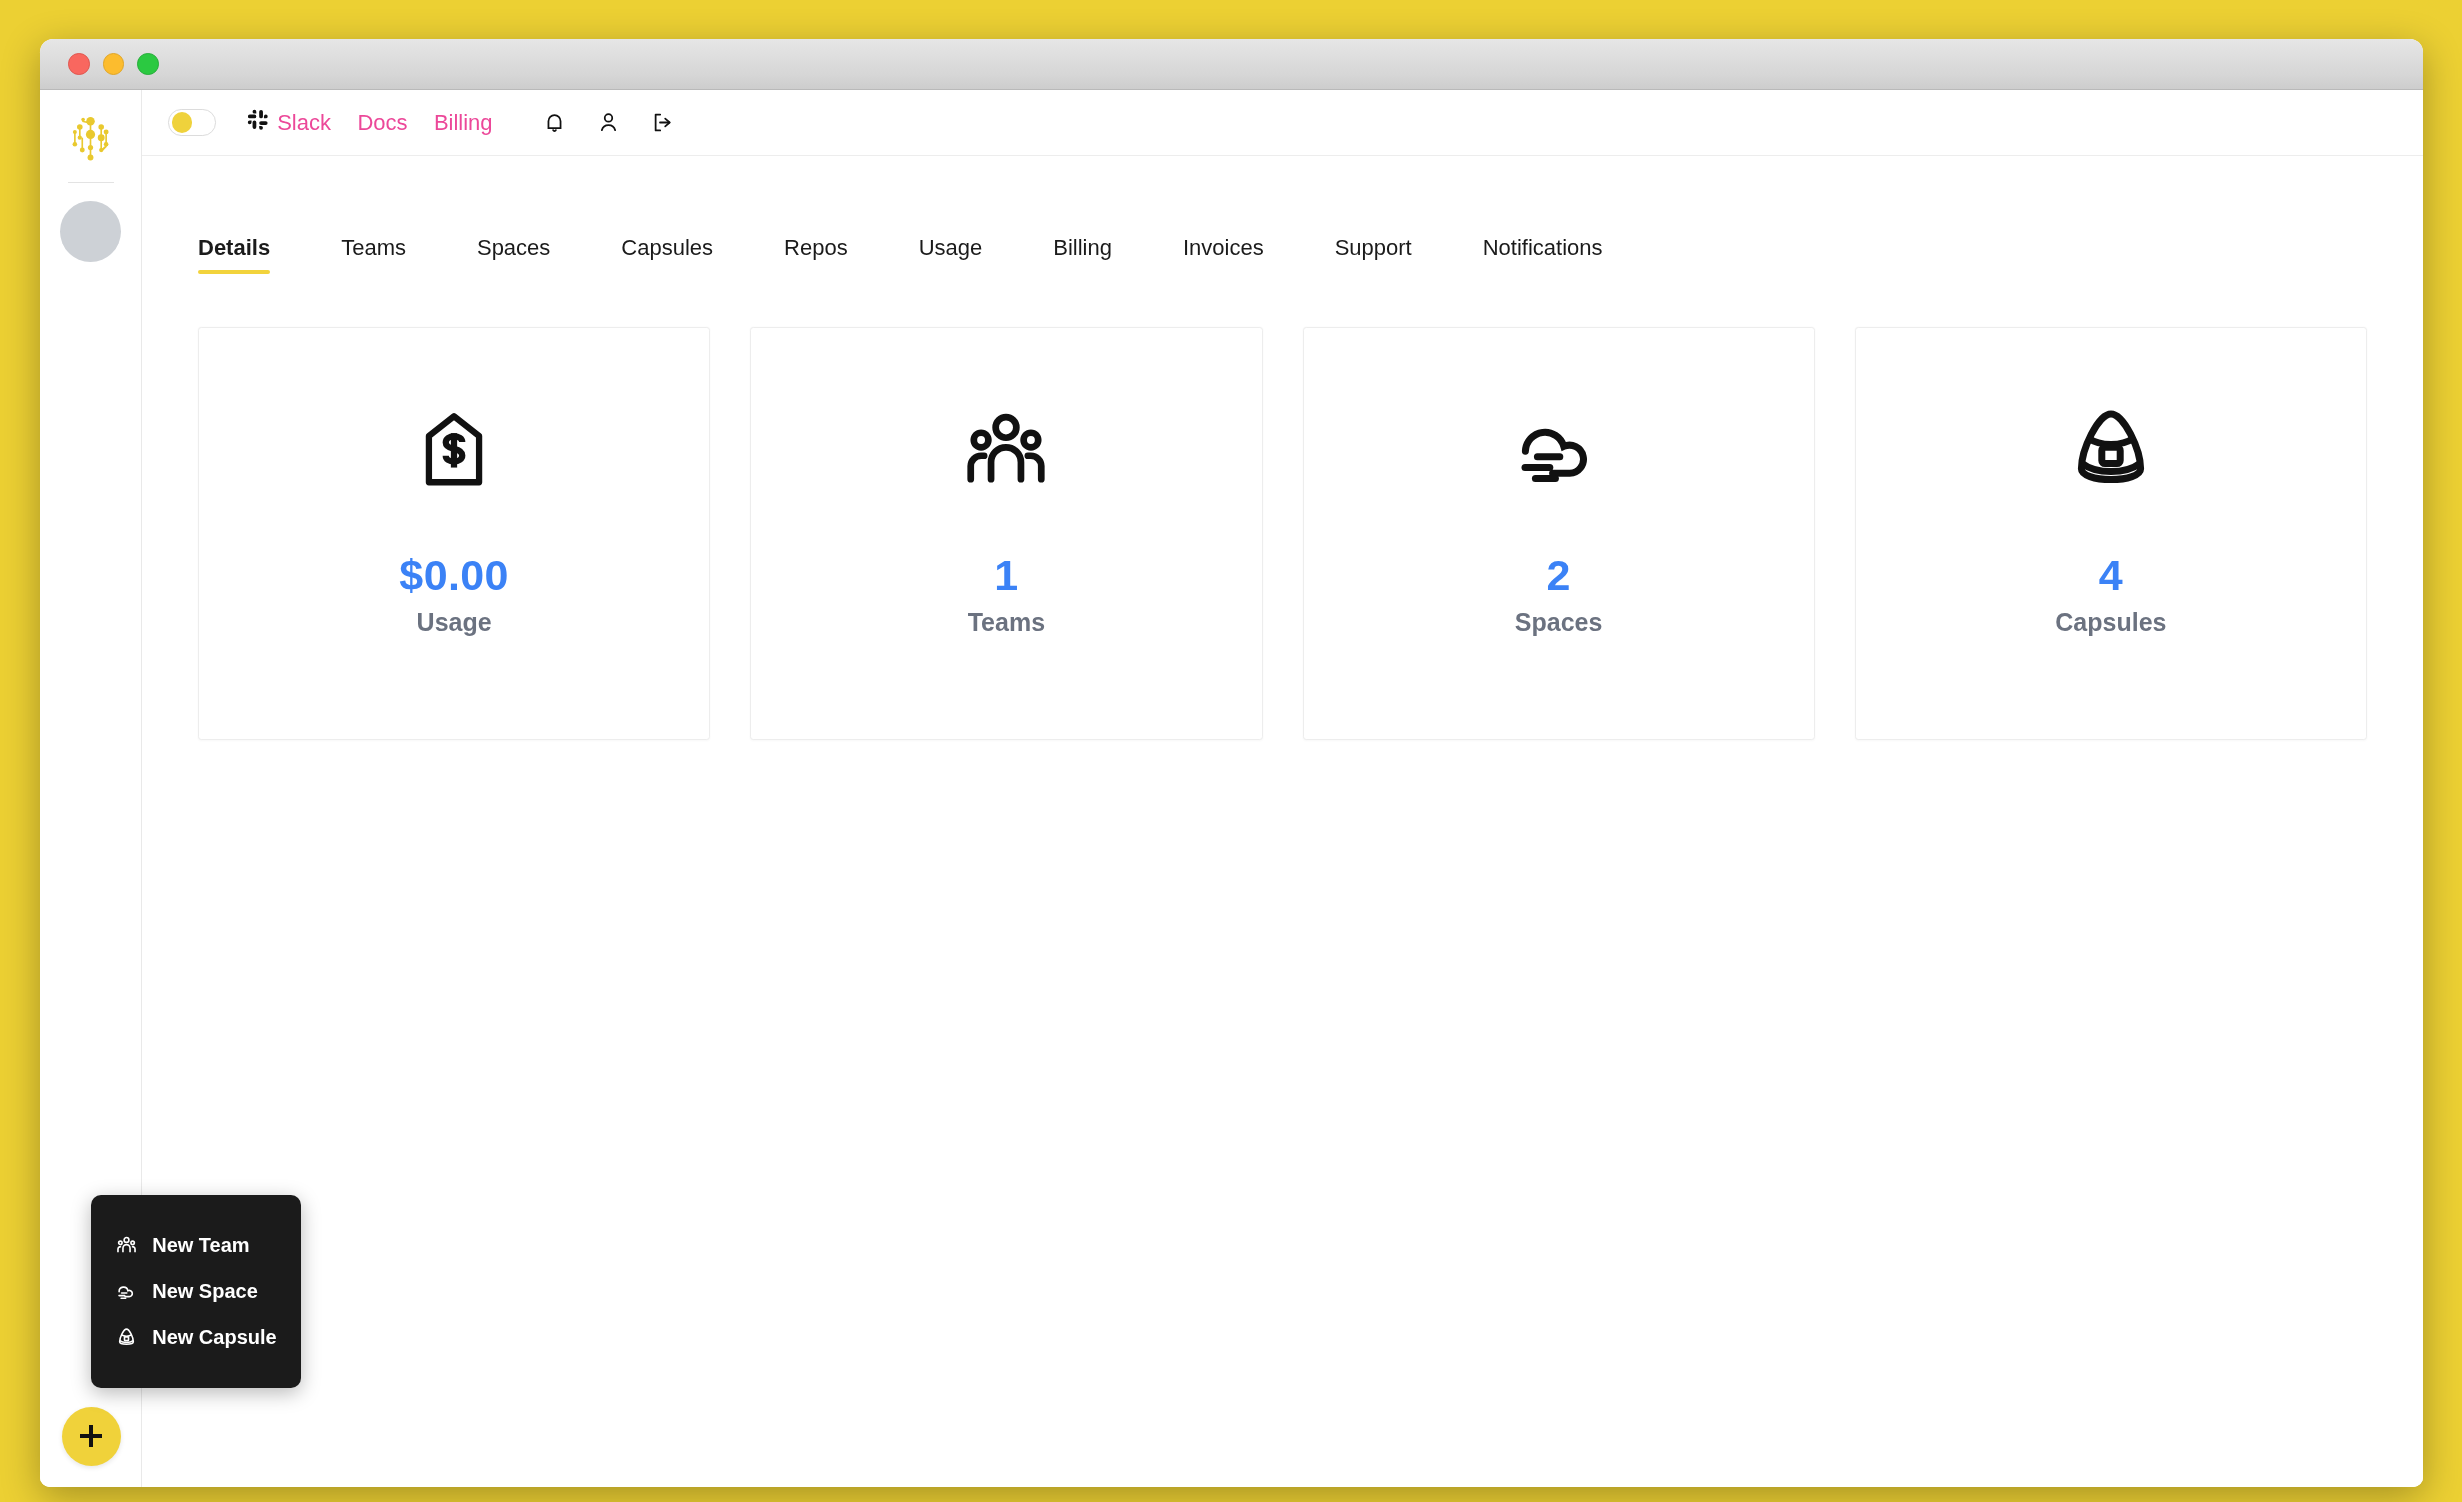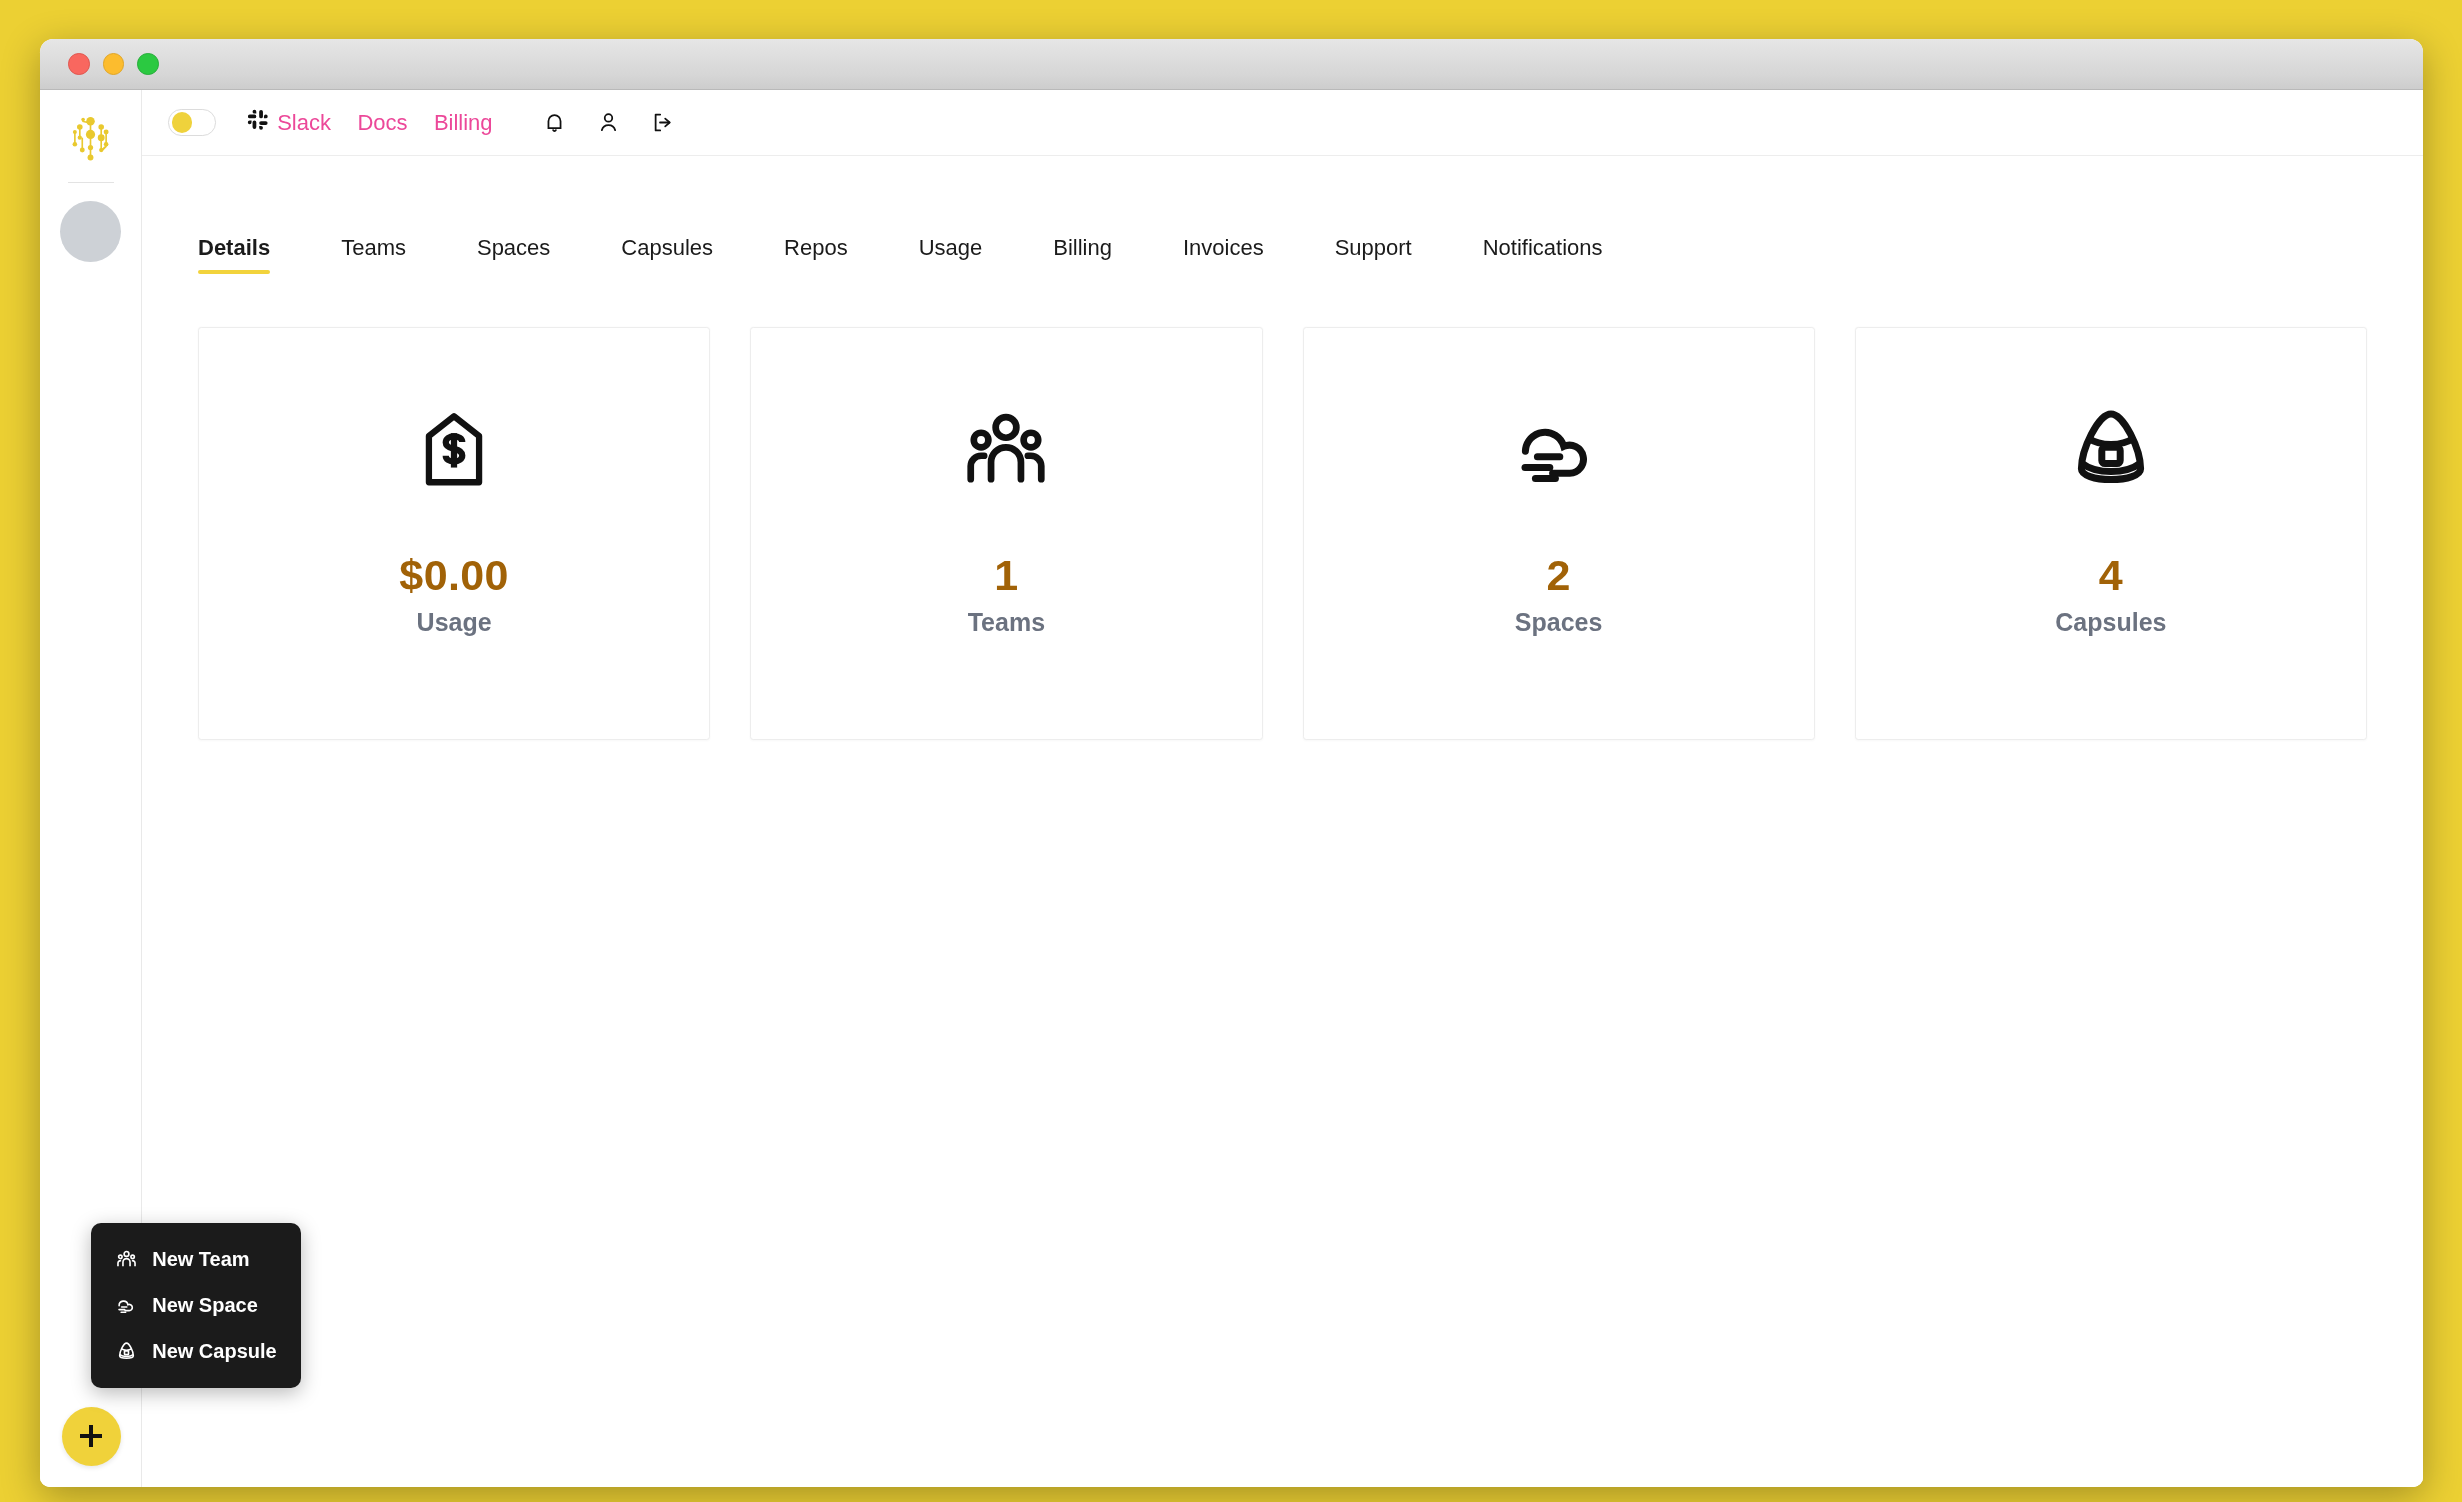--- a/index.html
+++ b/index.html
@@ -107,21 +107,21 @@
   .fab .plus::after  { top: 0; left: 9px; height: 21.5px; width: 3.3px; }
 
   
   .ctx-menu {
     position: absolute;
     left: 51px;
     bottom: 99px;
     width: 210px;
     background: #1b1b1b;
     border-radius: 10px;
-    padding: 13px 0;
+    padding: 27px 0;
     z-index: 40;
     box-shadow: 0 5px 20px rgba(0,0,0,0.28);
   }
   .ctx-item {
     display: flex;
     align-items: center;
     gap: 13.2px;
     padding: 10.7px 0 10.7px 23px;
     color: #ffffff;
     font-size: 20px;
@@ -262,21 +262,21 @@
     cursor: pointer;
   }
   .card-icon {
     height: 116px;
     display: flex; align-items: center; justify-content: center;
   }
   .card-value {
     margin-top: 43px;
     font-size: 43px;
     font-weight: 700;
-    color: #a16207;
+    color: #3b82f6;
     letter-spacing: 0.4px;
   }
   .card-label {
     margin-top: 8.3px;
     font-size: 25px;
     font-weight: 700;
     color: #6b7280;
   }
 </style>
 </head>

